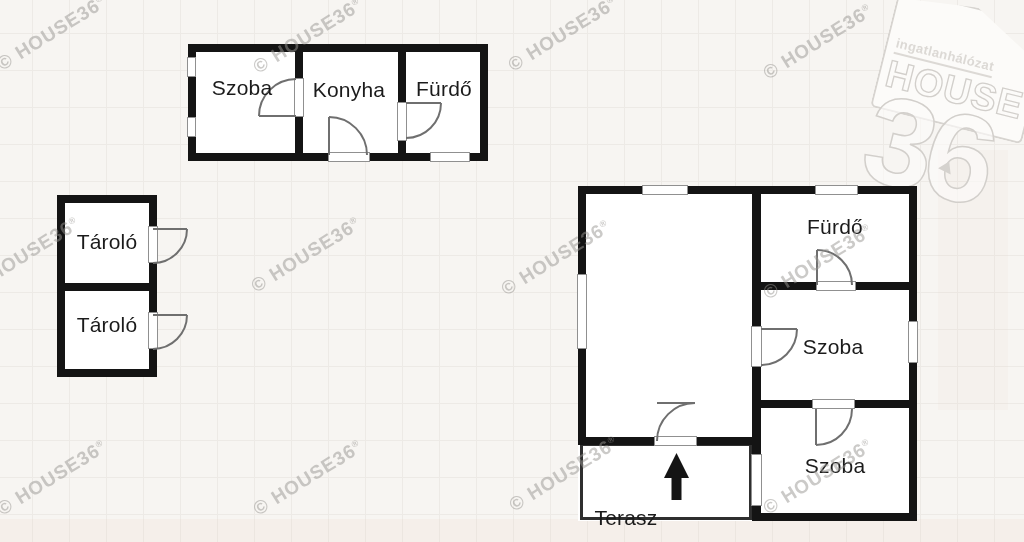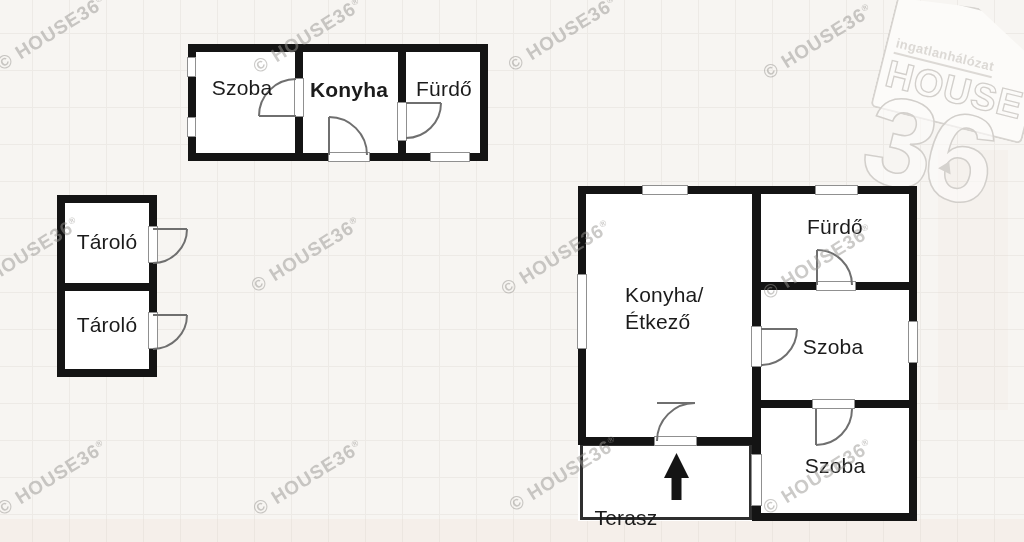--- a/index.html
+++ b/index.html
@@ -138,26 +138,24 @@
     <path d="M852,409 A36,36 0 0 1 816,445"></path>
     <path d="M816,409 L816,445"></path>
 
     <path d="M657,441 A38,38 0 0 1 695,403"></path>
     <path d="M657,403 L695,403"></path>
 
     <polygon points="676.5,453 689,478 681.5,478 681.5,500 671.5,500 671.5,478 664,478" fill="#141414" stroke="none"></polygon>
   </svg>
 
   <div class="lbl" style="left:242px;top:88px;">Szoba</div>
-  <div class="lbl" style="left:349px;top:90px;font-weight:bold;">Konyha</div>
+  <div class="lbl" style="left:349px;top:90px;">Konyha</div>
   <div class="lbl" style="left:444px;top:89px;">Fürdő</div>
   <div class="lbl" style="left:107px;top:242px;">Tároló</div>
   <div class="lbl" style="left:107px;top:325px;">Tároló</div>
-  <div class="lbl lbl-left" style="left:625px;top:281px;">Konyha/
-Étkező</div>
   <div class="lbl" style="left:835px;top:227px;">Fürdő</div>
   <div class="lbl" style="left:833px;top:347px;">Szoba</div>
   <div class="lbl" style="left:835px;top:466px;">Szoba</div>
   <div class="lbl" style="left:626px;top:486px;margin-top:32px;">Terasz</div>
 
   <span class="wm" style="left:52px;top:33px;"><span>© HOUSE36</span><sup>®</sup></span>
   <span class="wm" style="left:308px;top:36px;"><span>© HOUSE36</span><sup>®</sup></span>
   <span class="wm" style="left:563px;top:34px;"><span>© HOUSE36</span><sup>®</sup></span>
   <span class="wm" style="left:818px;top:42px;"><span>© HOUSE36</span><sup>®</sup></span>
   <span class="wm" style="left:25px;top:255px;"><span>© HOUSE36</span><sup>®</sup></span>

